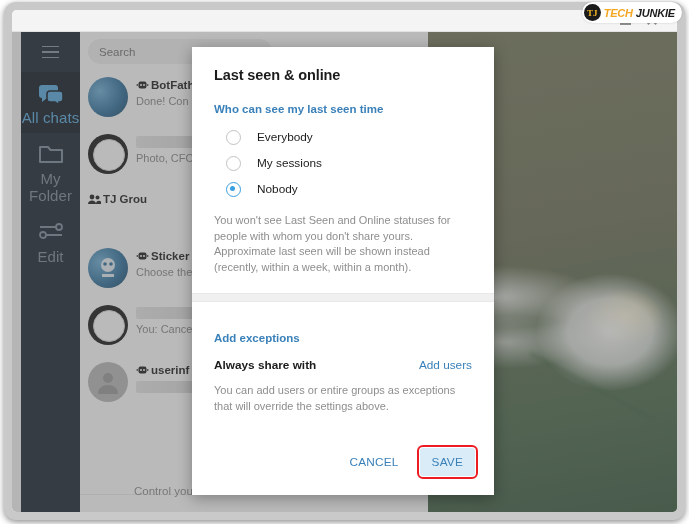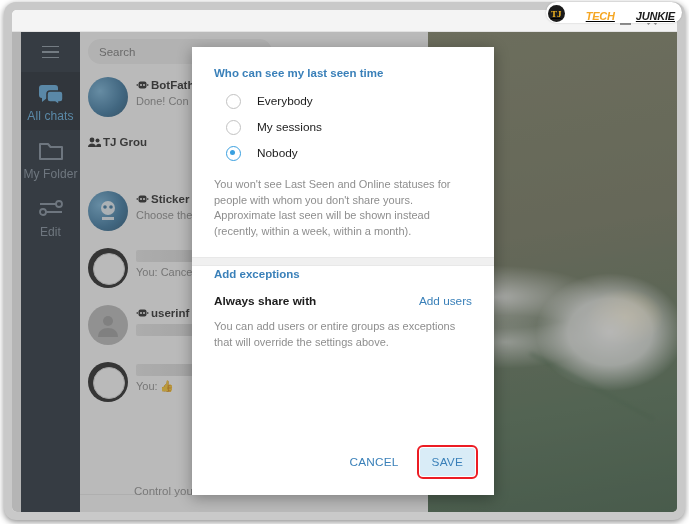--- a/index.html
+++ b/index.html
@@ -78,21 +78,21 @@
     left: 9px; top: 22px;
     width: 59px; height: 480px;
     background: #1d2733;
   }
   .rail-item {
     width: 59px;
     padding-top: 10px;
     padding-bottom: 7px;
     text-align: center;
     color: #7d8b99;
-    font-size: 12px;
+    font-size: 15px;
     letter-spacing: .1px;
   }
   .rail-item.active { background: #131c26; color: #5aaade; }
   .rail-icon { display:block; height: 24px; margin-bottom: 3px; }
   .rail-icon svg { vertical-align: top; }
 
   #hamburger {
     width: 59px; height: 40px;
     display: flex; align-items: center; justify-content: center;
   }
@@ -351,27 +351,26 @@
     background: #ffffff;
   }
   #save-btn { background: #d9ecf7; }
 
   
   #watermark {
     position: absolute;
     right: 7px; top: 2px;
     height: 21px;
     display: flex;
-    align-items: flex-end;
-    gap: 21px;
+    align-items: center;
+    gap: 3px;
     background: #ffffff;
     border-radius: 11px;
     padding: 1px 7px 1px 2px;
     box-shadow: 0 0 2px rgba(0,0,0,.2);
-    text-decoration: underline;
   }
   #wm-badge {
     width: 17px; height: 17px;
     border-radius: 50%;
     background: #1b1b1b;
     color: #f5b721;
     font-size: 9px;
     font-weight: bold;
     display: flex; align-items: center; justify-content: center;
     font-family: "Liberation Serif", serif;
@@ -465,20 +464,29 @@
                       <circle cx="8" cy="5" r="1" fill="#fff"></circle>
                       <line x1="0.6" y1="5" x2="2" y2="5" stroke="#1f1f1f" stroke-width="1.4"></line>
                       <line x1="11" y1="5" x2="12.4" y2="5" stroke="#1f1f1f" stroke-width="1.4"></line>
                     </svg></span>
                   <span>BotFath</span>
                 </div>
                 <div class="chat-sub">Done! Con</div>
               </div>
             </div>
             <div class="chat-row">
+              <div class="avatar ring"></div>
+              <div class="chat-text">
+                <div class="chat-title">
+                  <span class="redact" style="width: 92px;"></span>
+                </div>
+                <div class="chat-sub accent">Photo, CFO</div>
+              </div>
+            </div>
+            <div class="chat-row">
               <div class="chat-text">
                 <div class="chat-title">
                   <span class="badge-ico"><svg width="13" height="11" viewBox="0 0 13 11">
                       <circle cx="4" cy="3" r="2.4" fill="#1f1f1f"></circle>
                       <circle cx="9.5" cy="3.5" r="2" fill="#1f1f1f"></circle>
                       <path d="M0 10c0-2.3 1.8-3.6 4-3.6s4 1.3 4 3.6z" fill="#1f1f1f"></path>
                       <path d="M8 10c0-2 1.2-3.2 3-3.2s2.5 1.2 2.5 3.2z" fill="#1f1f1f"></path>
                     </svg></span>
                   <span>TJ Grou</span>
                 </div>
@@ -569,20 +577,21 @@
             </div>
           </div>
       </div>
 
       <div id="settings-caption">Control your sessions on other devices.</div>
 
       <div id="scrim"></div>
 
       <div id="dialog">
 
+        <div id="dlg-title">Last seen &amp; online</div>
 
         <div class="section-head">Who can see my last seen time</div>
 
         <div class="radio-group" id="radio-group">
             <div class="radio-row">
               <span class="radio-mark"></span>
               <span class="radio-label">Everybody</span>
             </div>
             <div class="radio-row">
               <span class="radio-mark"></span>
@@ -591,21 +600,21 @@
             <div class="radio-row checked">
               <span class="radio-mark"></span>
               <span class="radio-label">Nobody</span>
             </div>
           </div>
 
         <div class="hint">You won't see Last Seen and Online statuses for people with whom you don't share yours. Approximate last seen will be shown instead (recently, within a week, within a month).</div>
 
         <div class="sep"></div>
 
-        <div class="section-head" style="padding-top:2px;">Add exceptions</div>
+        <div class="section-head" style="padding-top:2px;margin-top:28px;">Add exceptions</div>
 
         <div class="row-between">
           <span class="row-label">Always share with</span>
           <span class="link">Add users</span>
         </div>
 
         <div class="hint">You can add users or entire groups as exceptions that will override the settings above.</div>
 
         <div id="dlg-spacer"></div>
 

